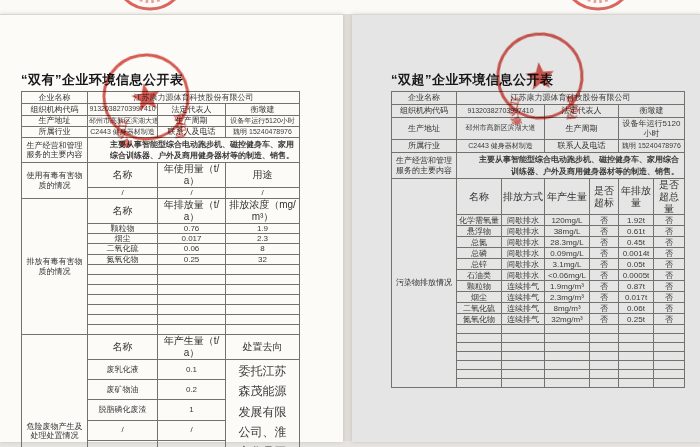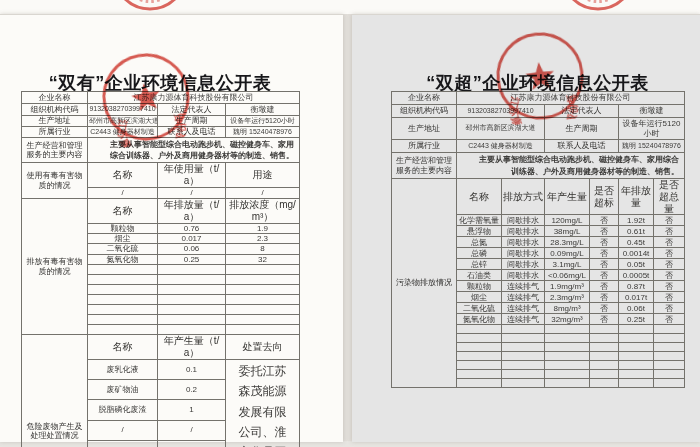--- a/index.html
+++ b/index.html
@@ -11,22 +11,22 @@
   .bottom-band{position:absolute;left:0;top:441px;width:700px;height:6px;background:#e7e5e1;}
   .page-gap{position:absolute;left:343px;top:14px;width:9px;height:427px;background:#e1ded9;}
   .page{
     position:absolute;top:14px;height:427px;background:#fcfbf8;
     border-top:1px solid #d9d6d0;
     box-shadow:0 0 4px rgba(110,105,95,.25);
   }
   .page-left{left:0;width:343px;}
   .page-right{left:352px;width:348px;background:#e5e5e5;}
   .doc-title{
-    position:absolute;text-align:center;
-    font-size:18px;font-weight:700;letter-spacing:.5px;color:#17171a;
+    position:absolute;text-align:left;
+    font-size:13px;font-weight:700;letter-spacing:.5px;color:#17171a;
   }
   .doc-title.tl{left:21px;width:278px;top:56px;}
   .doc-title.tr{left:39px;width:293px;top:56px;}
   table.form{
     position:absolute;border-collapse:collapse;table-layout:fixed;
     background:transparent;
   }
   table.fl{left:21px;top:76px;width:278px;}
   table.fr{left:39px;top:76px;width:293px;}
   td{

